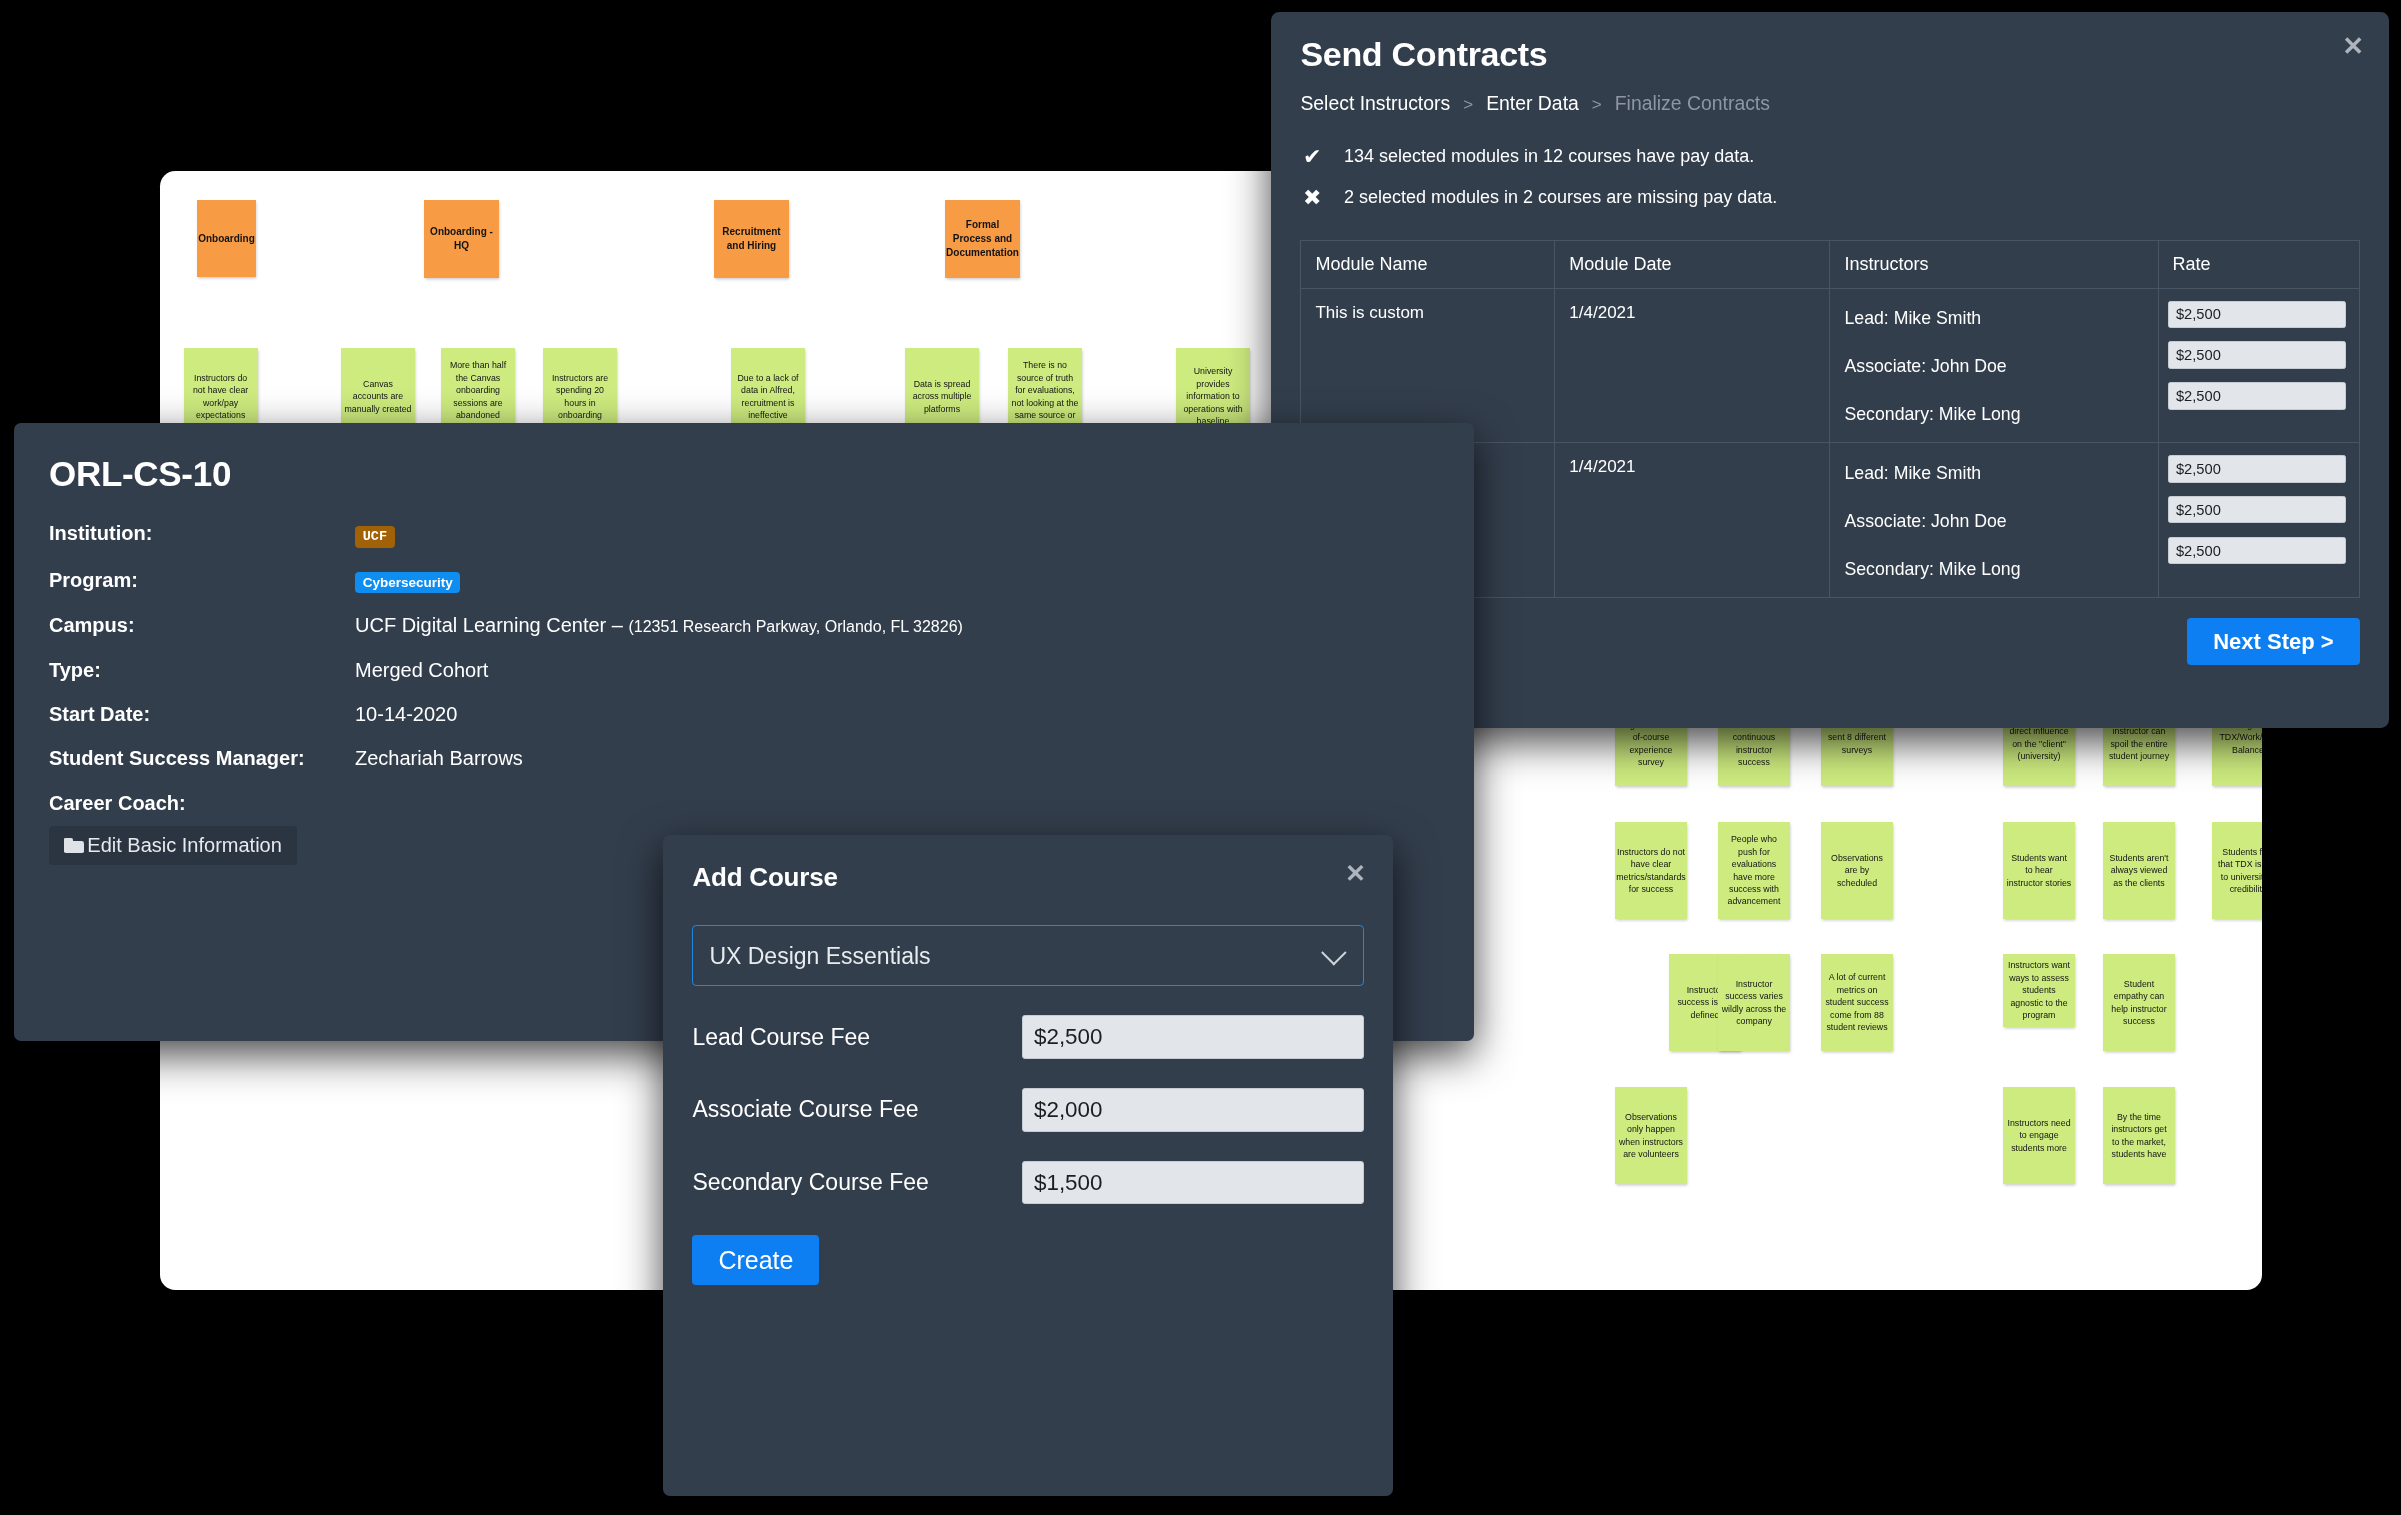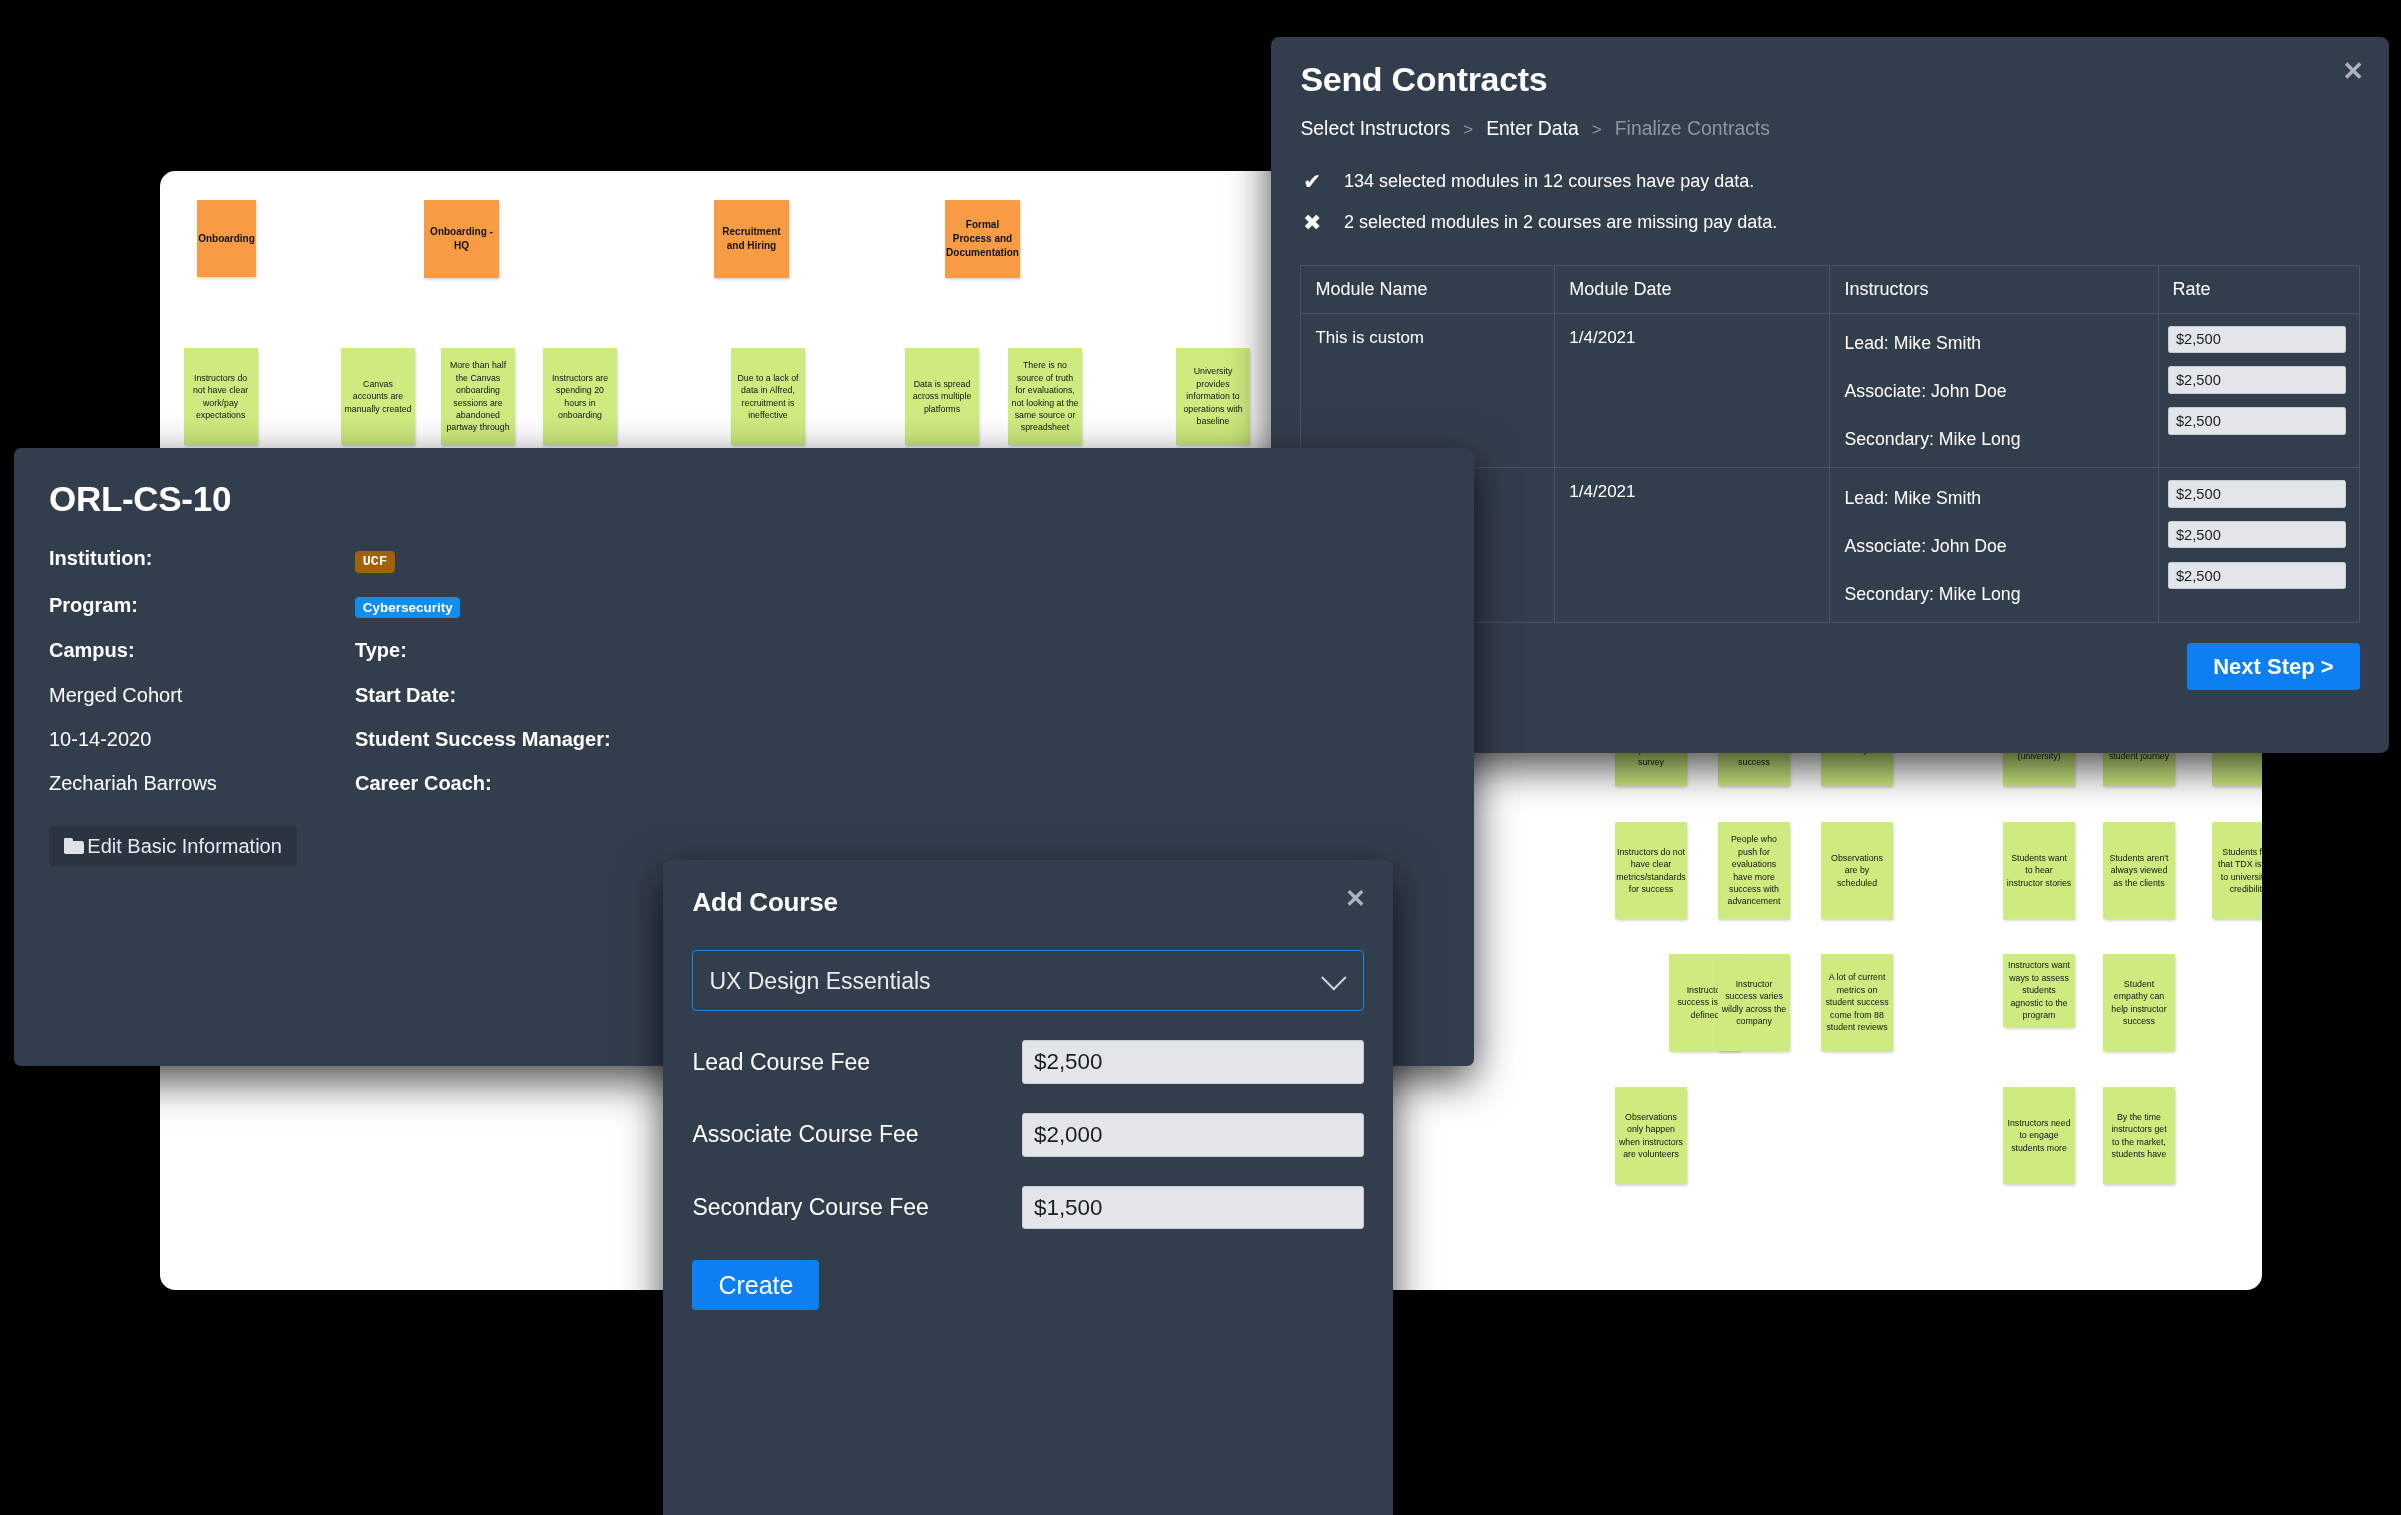--- a/index.html
+++ b/index.html
@@ -35,21 +35,20 @@
   .sticky.orange { background: #f89b45; font-size: 10px; font-weight: 600; }
   .sticky.green  { background: #cdeb7f; font-size: 8.8px; }
 
   
   .panel {
     position: absolute;
     background: #333e4d;
     border-radius: 7px;
     box-shadow: 0 14px 41px rgba(0,0,0,0.72);
     color: #ffffff;
-    margin-top: 25px;
   }
 
   
   #send-contracts {
     left: 1271px; top: 11.8px;
     width: 1118px; height: 716px;
     border-radius: 8.2px;
     padding: 25px 29.4px 0 29.4px;
   }
   #send-contracts .sc-title {
@@ -328,20 +327,23 @@
       <div class="info-value">
         <span class="badge inst">UCF</span>
       </div>
 
       <div class="info-label">Program:</div>
       <div class="info-value">
         <span class="badge prog">Cybersecurity</span>
       </div>
 
       <div class="info-label">Campus:</div>
+      <div class="info-value">
+        <span>UCF Digital Learning Center – </span><span class="campus-addr">(12351 Research Parkway, Orlando, FL 32826)</span>
+      </div>
 
       <div class="info-label">Type:</div>
       <div class="info-value">Merged Cohort</div>
 
       <div class="info-label">Start Date:</div>
       <div class="info-value">10-14-2020</div>
 
       <div class="info-label">Student Success Manager:</div>
       <div class="info-value">Zechariah Barrows</div>
 

